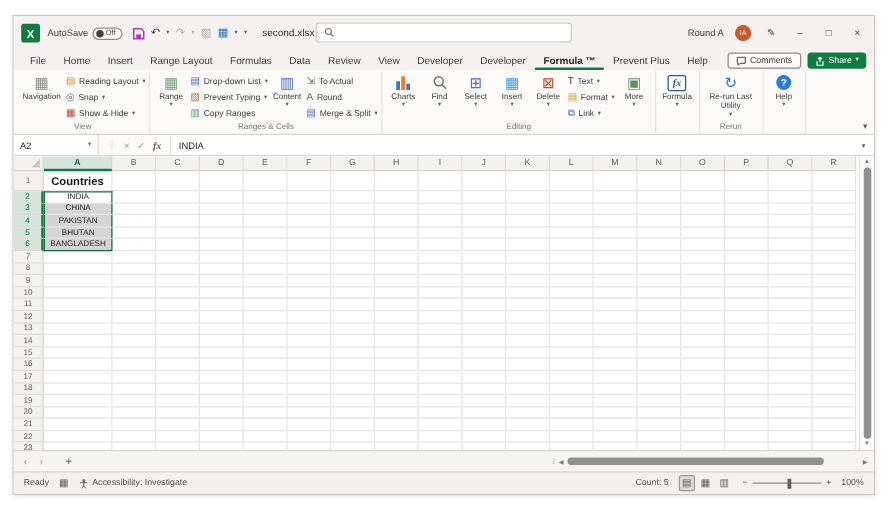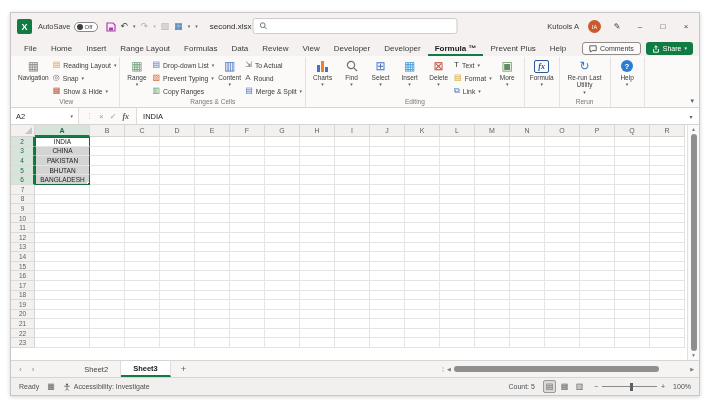--- a/index.html
+++ b/index.html
@@ -156,21 +156,21 @@
         <span class="caret">▾</span>
       </div>
     </div>
     <div class="searchbox">
       <svg width="8" height="8" viewBox="0 0 10 10">
           <circle cx="4" cy="4" r="3" fill="none" stroke="#6f6f6f" stroke-width="1.2"></circle>
           <line x1="6.2" y1="6.2" x2="9" y2="9" stroke="#6f6f6f" stroke-width="1.2"></line>
         </svg>
     </div>
     <div class="tb-right">
-      <span class="uname">Kutools A</span>
+      <span class="uname">Round A</span>
       <span class="avatar">IA</span>
       <span class="winbtn">✎</span>
       <span class="winbtn">–</span>
       <span class="winbtn">□</span>
       <span class="winbtn">×</span>
     </div>
   </div>
 
   <div class="menubar">
     <div id="menu-tabs" style="display:flex;align-items:flex-end;">
@@ -428,20 +428,41 @@
           <div class="ch" style="width: 35px;">J</div>
           <div class="ch" style="width: 35px;">K</div>
           <div class="ch" style="width: 35px;">L</div>
           <div class="ch" style="width: 35px;">M</div>
           <div class="ch" style="width: 35px;">N</div>
           <div class="ch" style="width: 35px;">O</div>
           <div class="ch" style="width: 35px;">P</div>
           <div class="ch" style="width: 35px;">Q</div>
           <div class="ch" style="width: 35px;">R</div>
         </div>
+        <div class="grow r1">
+          <div class="rh">1</div>
+          <div class="cell title" style="width: 55px;">Countries</div>
+          <div class="cell" style="width: 35px;"></div>
+          <div class="cell" style="width: 35px;"></div>
+          <div class="cell" style="width: 35px;"></div>
+          <div class="cell" style="width: 35px;"></div>
+          <div class="cell" style="width: 35px;"></div>
+          <div class="cell" style="width: 35px;"></div>
+          <div class="cell" style="width: 35px;"></div>
+          <div class="cell" style="width: 35px;"></div>
+          <div class="cell" style="width: 35px;"></div>
+          <div class="cell" style="width: 35px;"></div>
+          <div class="cell" style="width: 35px;"></div>
+          <div class="cell" style="width: 35px;"></div>
+          <div class="cell" style="width: 35px;"></div>
+          <div class="cell" style="width: 35px;"></div>
+          <div class="cell" style="width: 35px;"></div>
+          <div class="cell" style="width: 35px;"></div>
+          <div class="cell" style="width: 35px;"></div>
+        </div>
         <div class="grow">
           <div class="rh sel">2</div>
           <div class="cell selactive sl sr st" style="width: 55px;">INDIA</div>
           <div class="cell" style="width: 35px;"></div>
           <div class="cell" style="width: 35px;"></div>
           <div class="cell" style="width: 35px;"></div>
           <div class="cell" style="width: 35px;"></div>
           <div class="cell" style="width: 35px;"></div>
           <div class="cell" style="width: 35px;"></div>
           <div class="cell" style="width: 35px;"></div>
@@ -903,24 +924,20 @@
       <div class="vs-thumb"></div>
       <span class="vs-arrow">▼</span>
     </div>
   </div>
 
   <div class="tabbar">
     <div class="tb-nav">
       <span>‹</span>
       <span>›</span>
     </div>
-    <div class="stabs" id="sheet-tabs">
-        <div class="stab">Sheet2</div>
-        <div class="stab active">Sheet3</div>
-      </div>
     <div class="addsheet">+</div>
     <div class="hscroll">
       <span class="hs-split">⁞</span>
       <span class="hs-arrow">◀</span>
       <div class="hs-track">
           <div class="hs-thumb"></div>
         </div>
       <span class="hs-arrow">▶</span>
     </div>
   </div>

